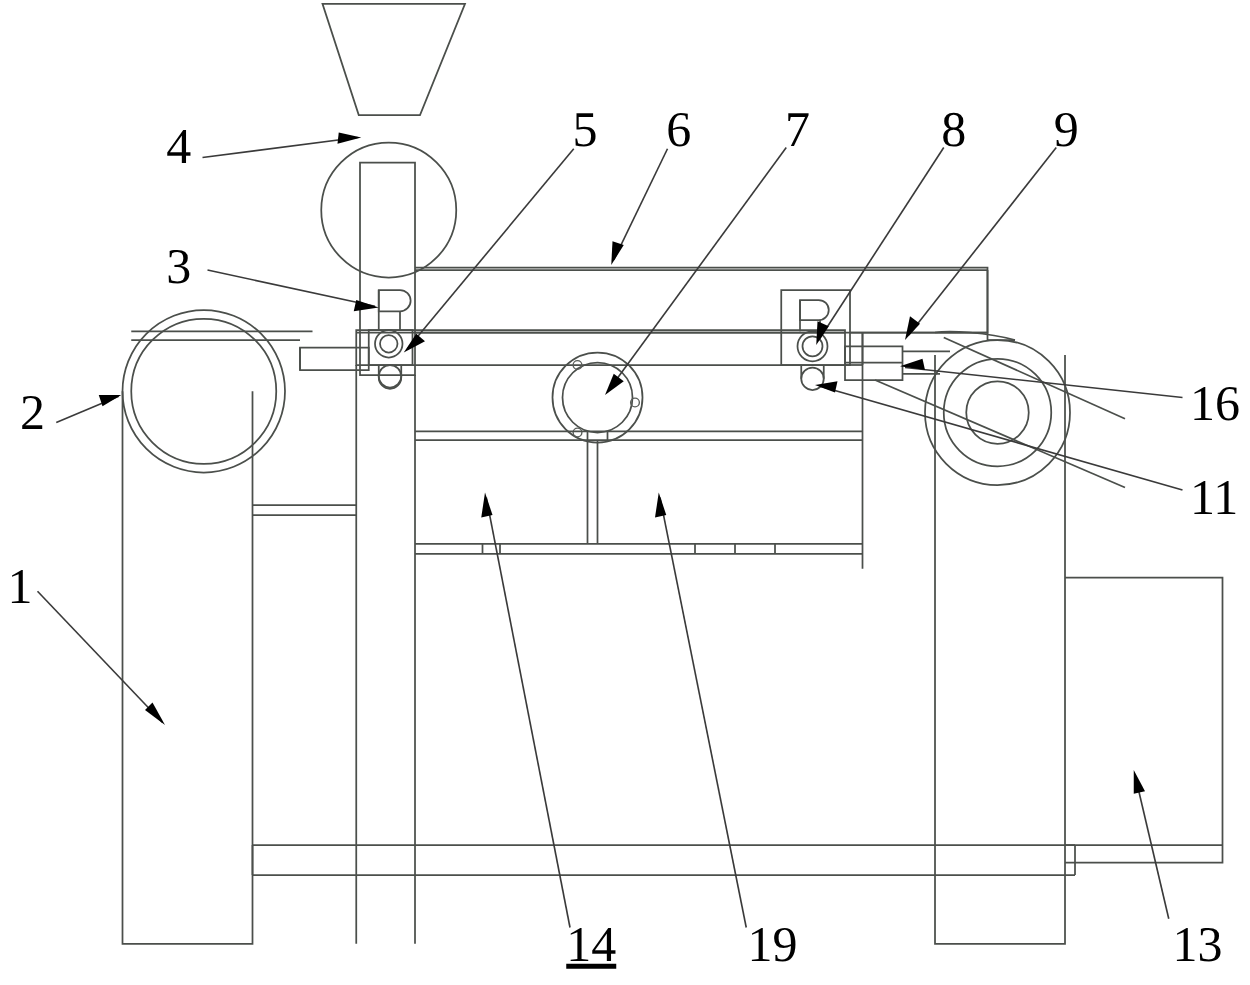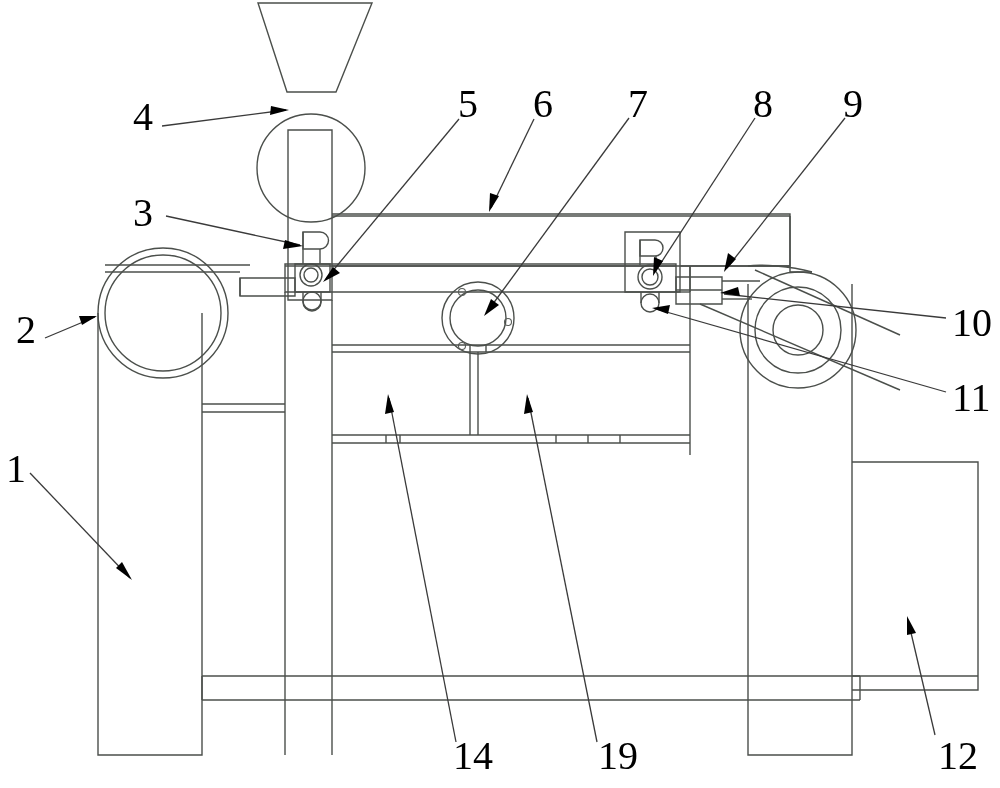--- a/index.html
+++ b/index.html
@@ -288,19 +288,19 @@
 
   <span class="callout-label" style="left:6px;  top:449px;">1</span>
   <span class="callout-label" style="left:16px; top:310px;">2</span>
   <span class="callout-label" style="left:133px;top:193px;">3</span>
   <span class="callout-label" style="left:133px;top:97px;">4</span>
   <span class="callout-label" style="left:458px;top:84px;">5</span>
   <span class="callout-label" style="left:533px;top:84px;">6</span>
   <span class="callout-label" style="left:628px;top:84px;">7</span>
   <span class="callout-label" style="left:753px;top:84px;">8</span>
   <span class="callout-label" style="left:843px;top:84px;">9</span>
-  <span class="callout-label" style="left:952px;top:303px;">10</span>
+  <span class="callout-label" style="left:952px;top:303px;">16</span>
   <span class="callout-label" style="left:952px;top:378px;">11</span>
-  <span class="callout-label" style="left:938px;top:736px;">12</span>
+  <span class="callout-label" style="left:938px;top:736px;">13</span>
   <span class="callout-label" style="left:598px;top:736px;">19</span>
-  <span class="callout-label" style="left:453px;top:736px;">14</span>
+  <span class="callout-label" style="left:453px;top:736px;text-decoration:underline;">14</span>
 
 </div>
 
 </body></html>

